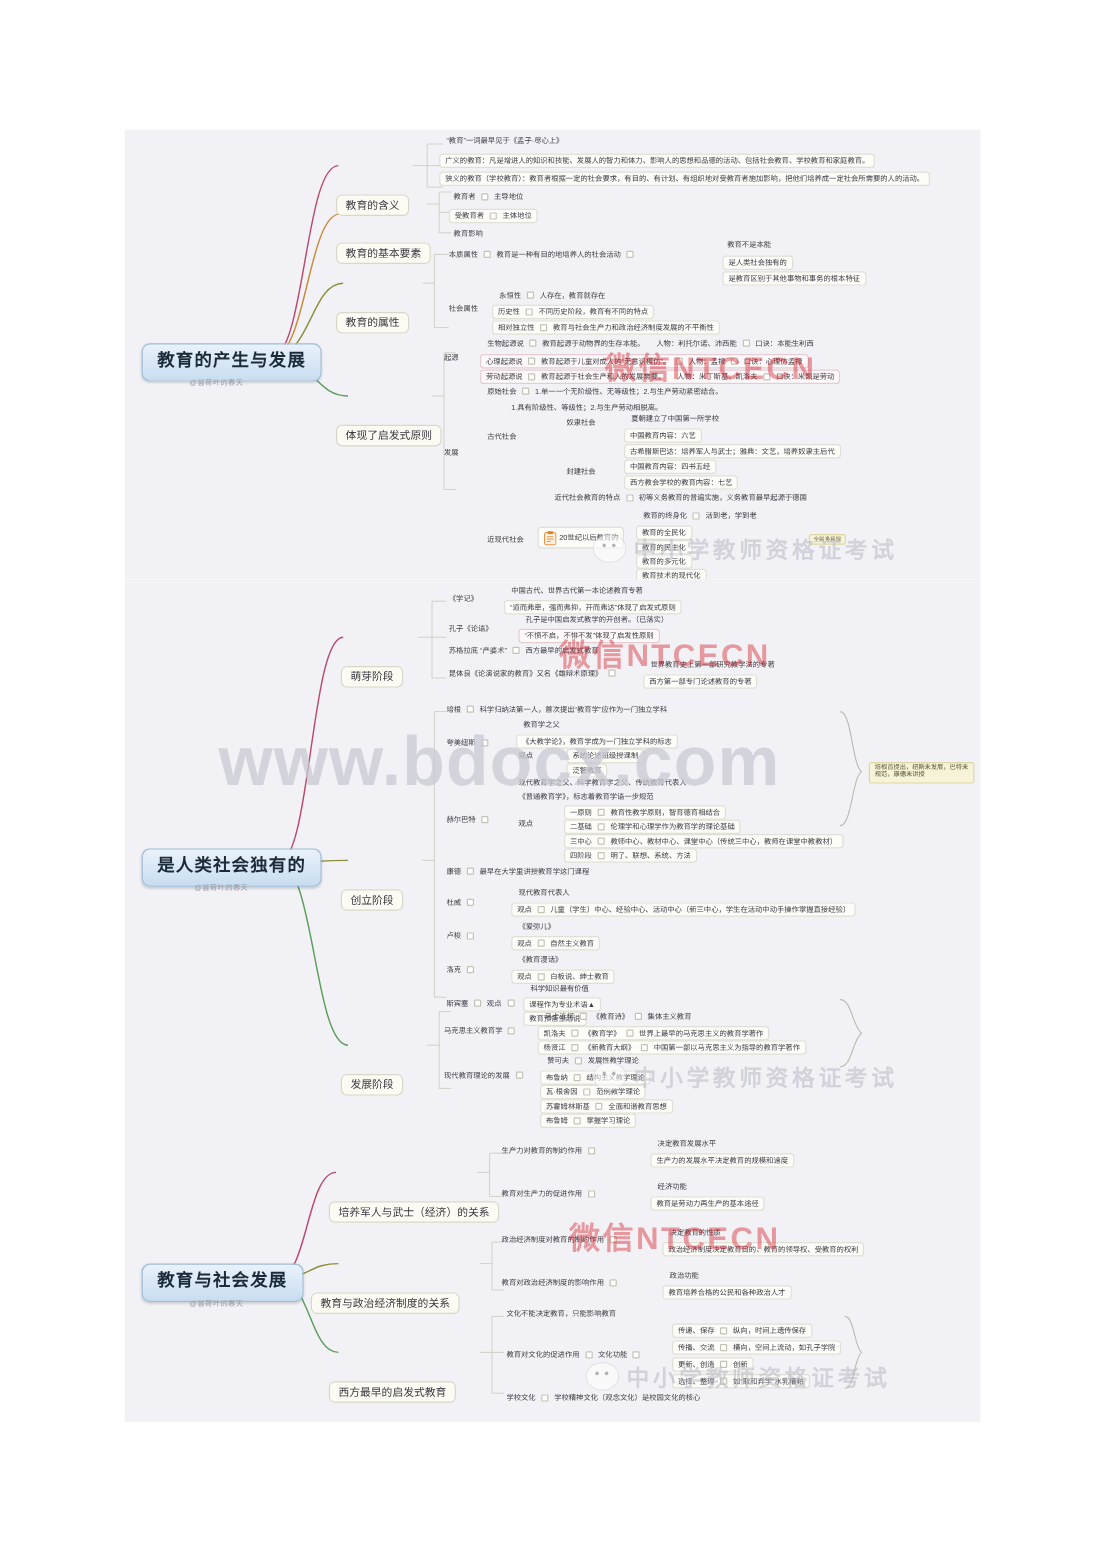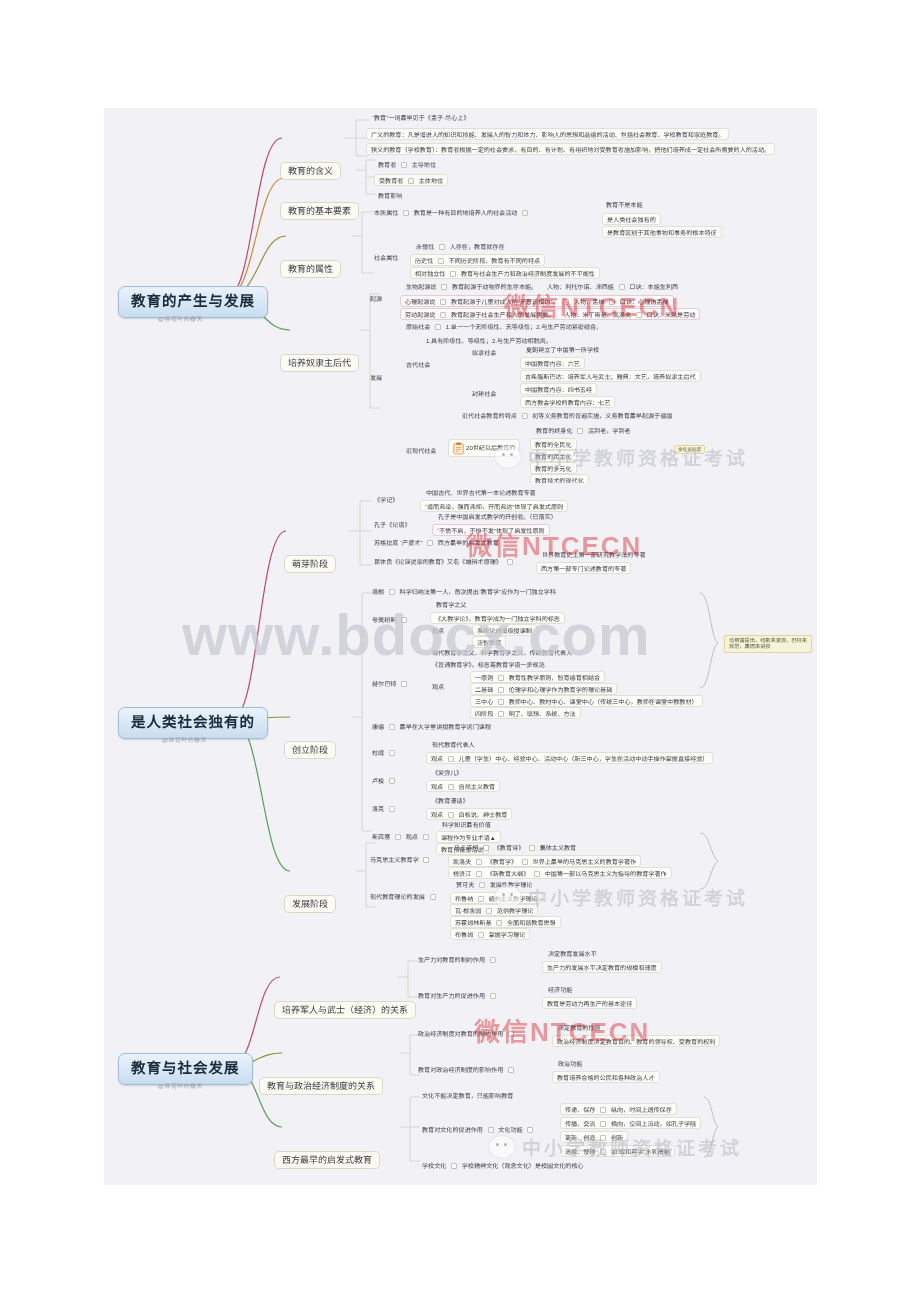--- a/index.html
+++ b/index.html
@@ -191,21 +191,21 @@
     <span>历史性</span>
     <span class="bullet"></span>
     <span>不同历史阶段，教育有不同的特点</span>
   </div>
   <div class="node leafb" style="left:306px;top:159px;">
     <span>相对独立性</span>
     <span class="bullet"></span>
     <span>教育与社会生产力和政治经济制度发展的不平衡性</span>
   </div>
 
-  <div class="node l1" style="left:176px;top:214px;">培养奴隶主后代</div>
+  <div class="node l1" style="left:176px;top:214px;">体现了启发式原则</div>
 
   <div class="node leaf" style="left:264px;top:186px;">起源</div>
   <div class="node leaf" style="left:300px;top:174px;">
     <span>生物起源说</span>
     <span class="bullet"></span>
     <span>教育起源于动物界的生存本能。</span>
     <span style="margin-left:8px">人物：利托尔诺、沛西能</span>
     <span class="bullet"></span>
     <span>口诀：本能生利西</span>
   </div>

